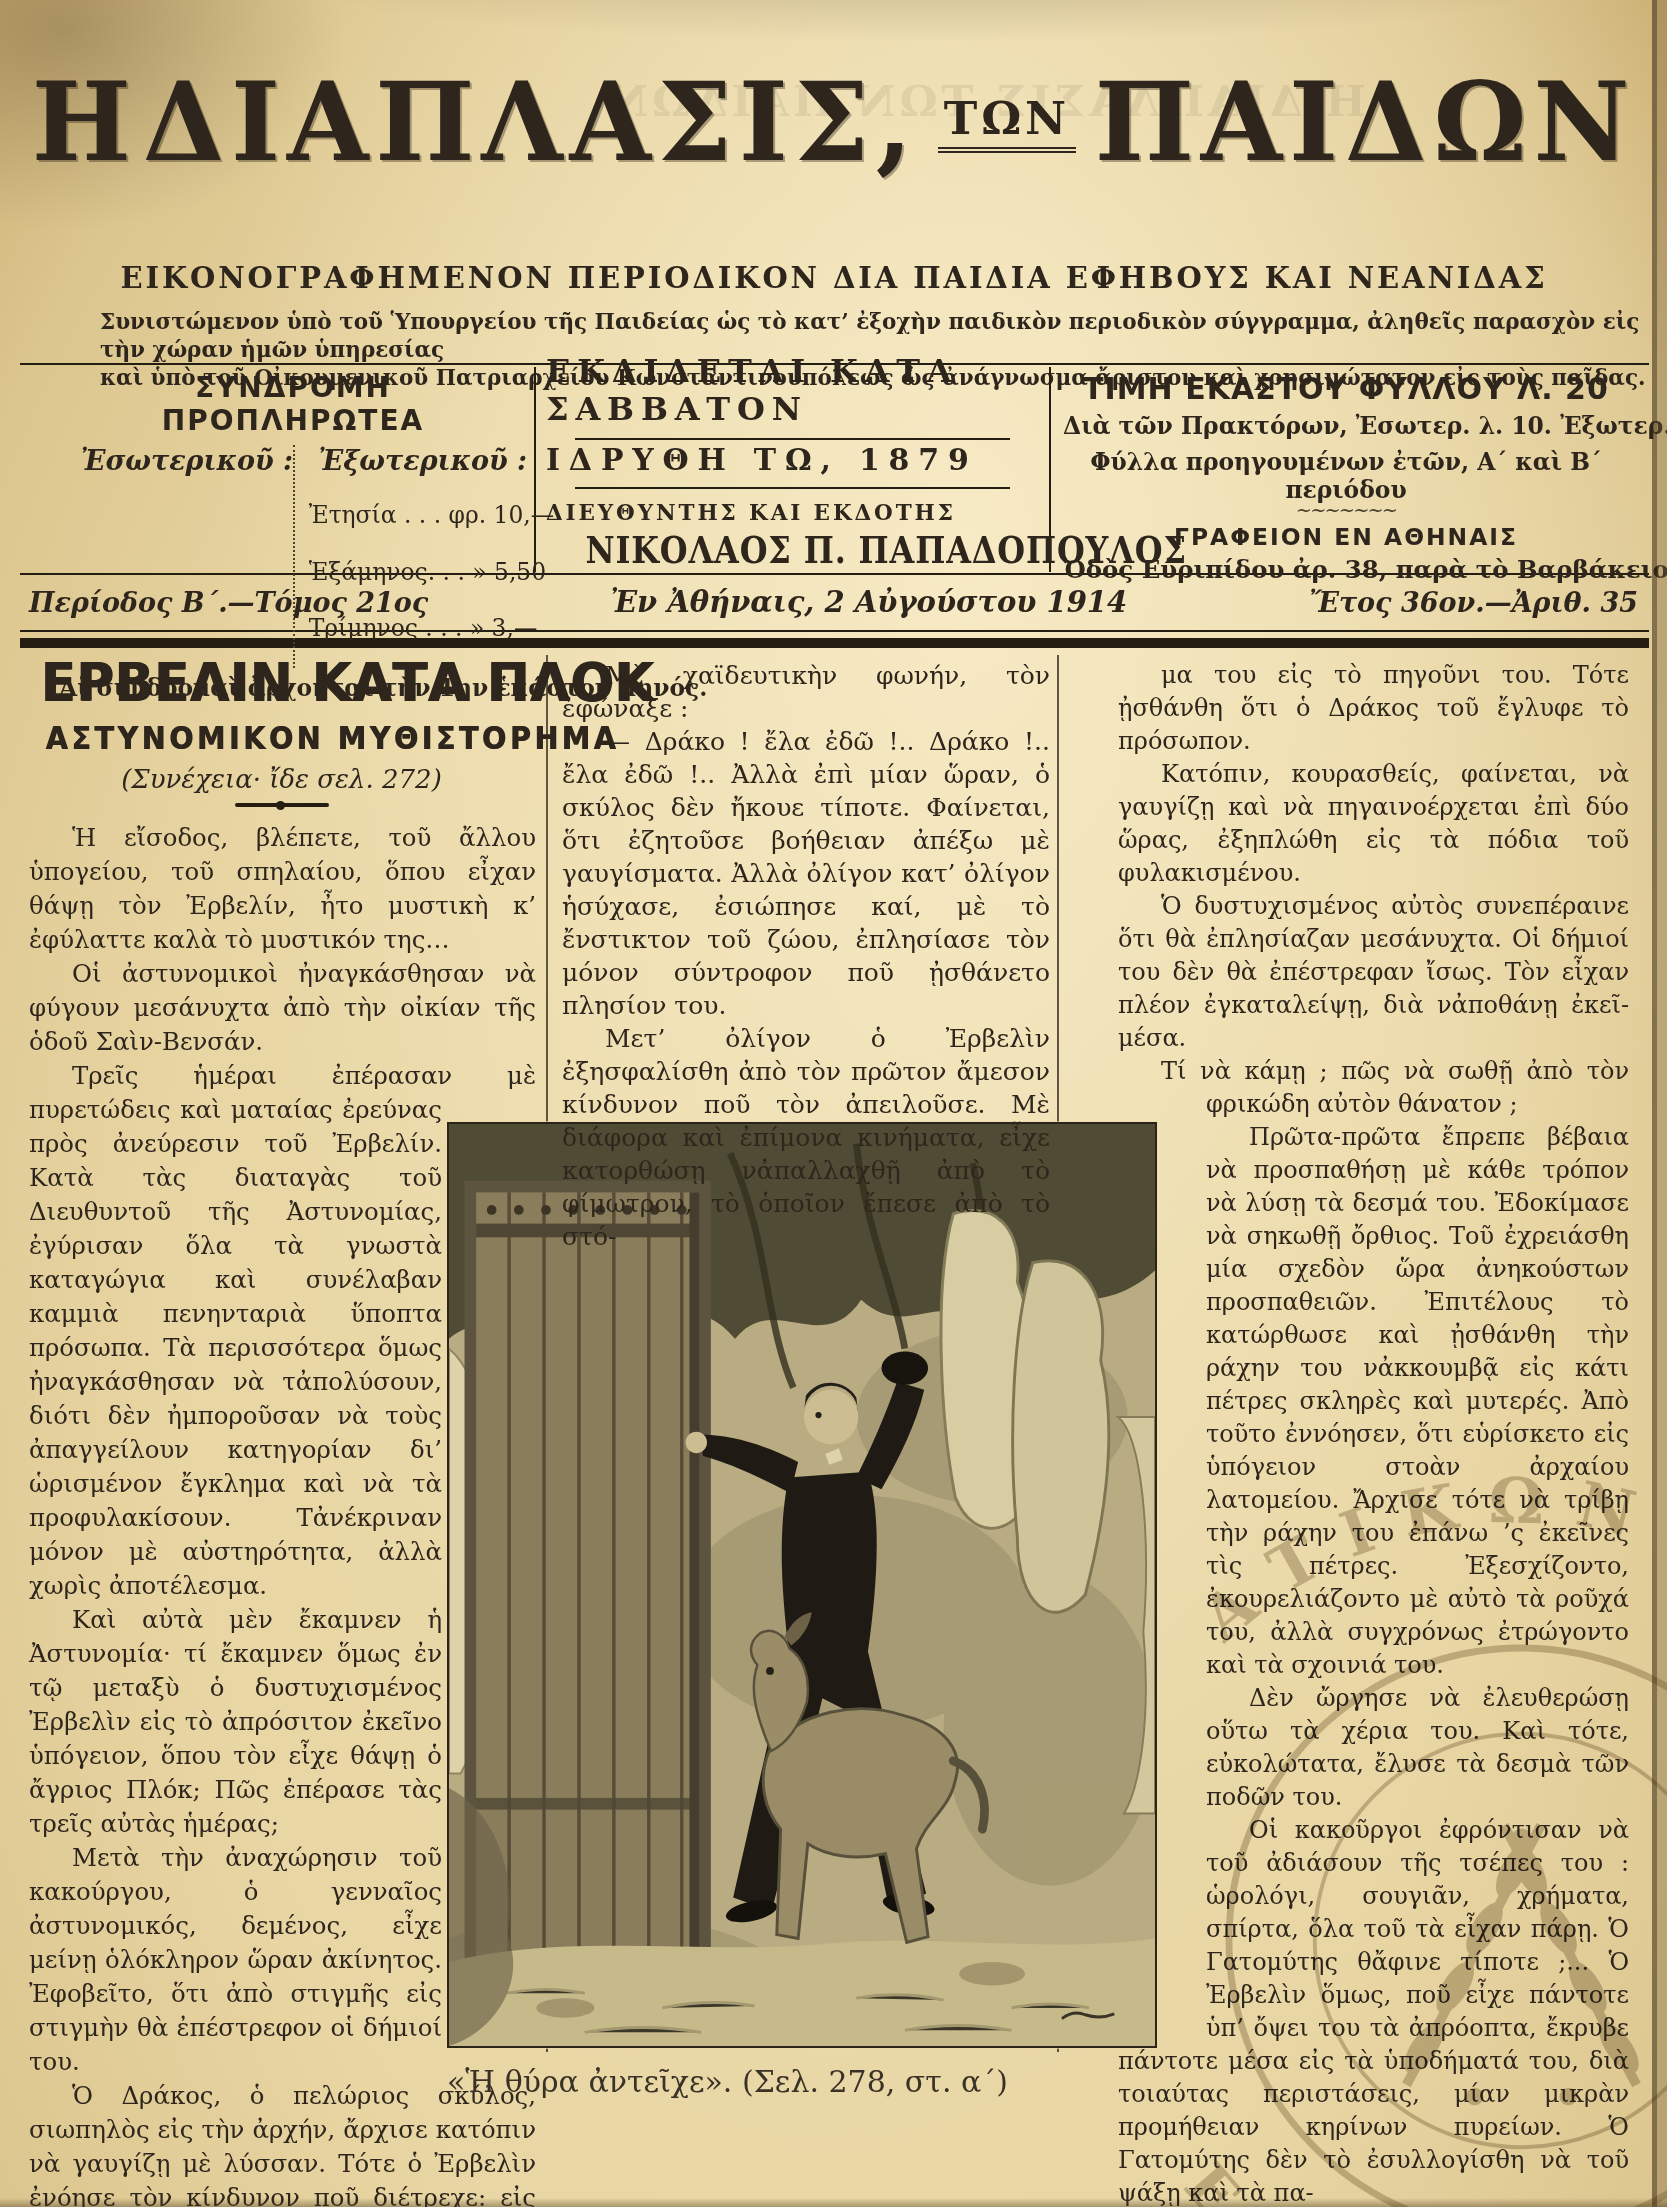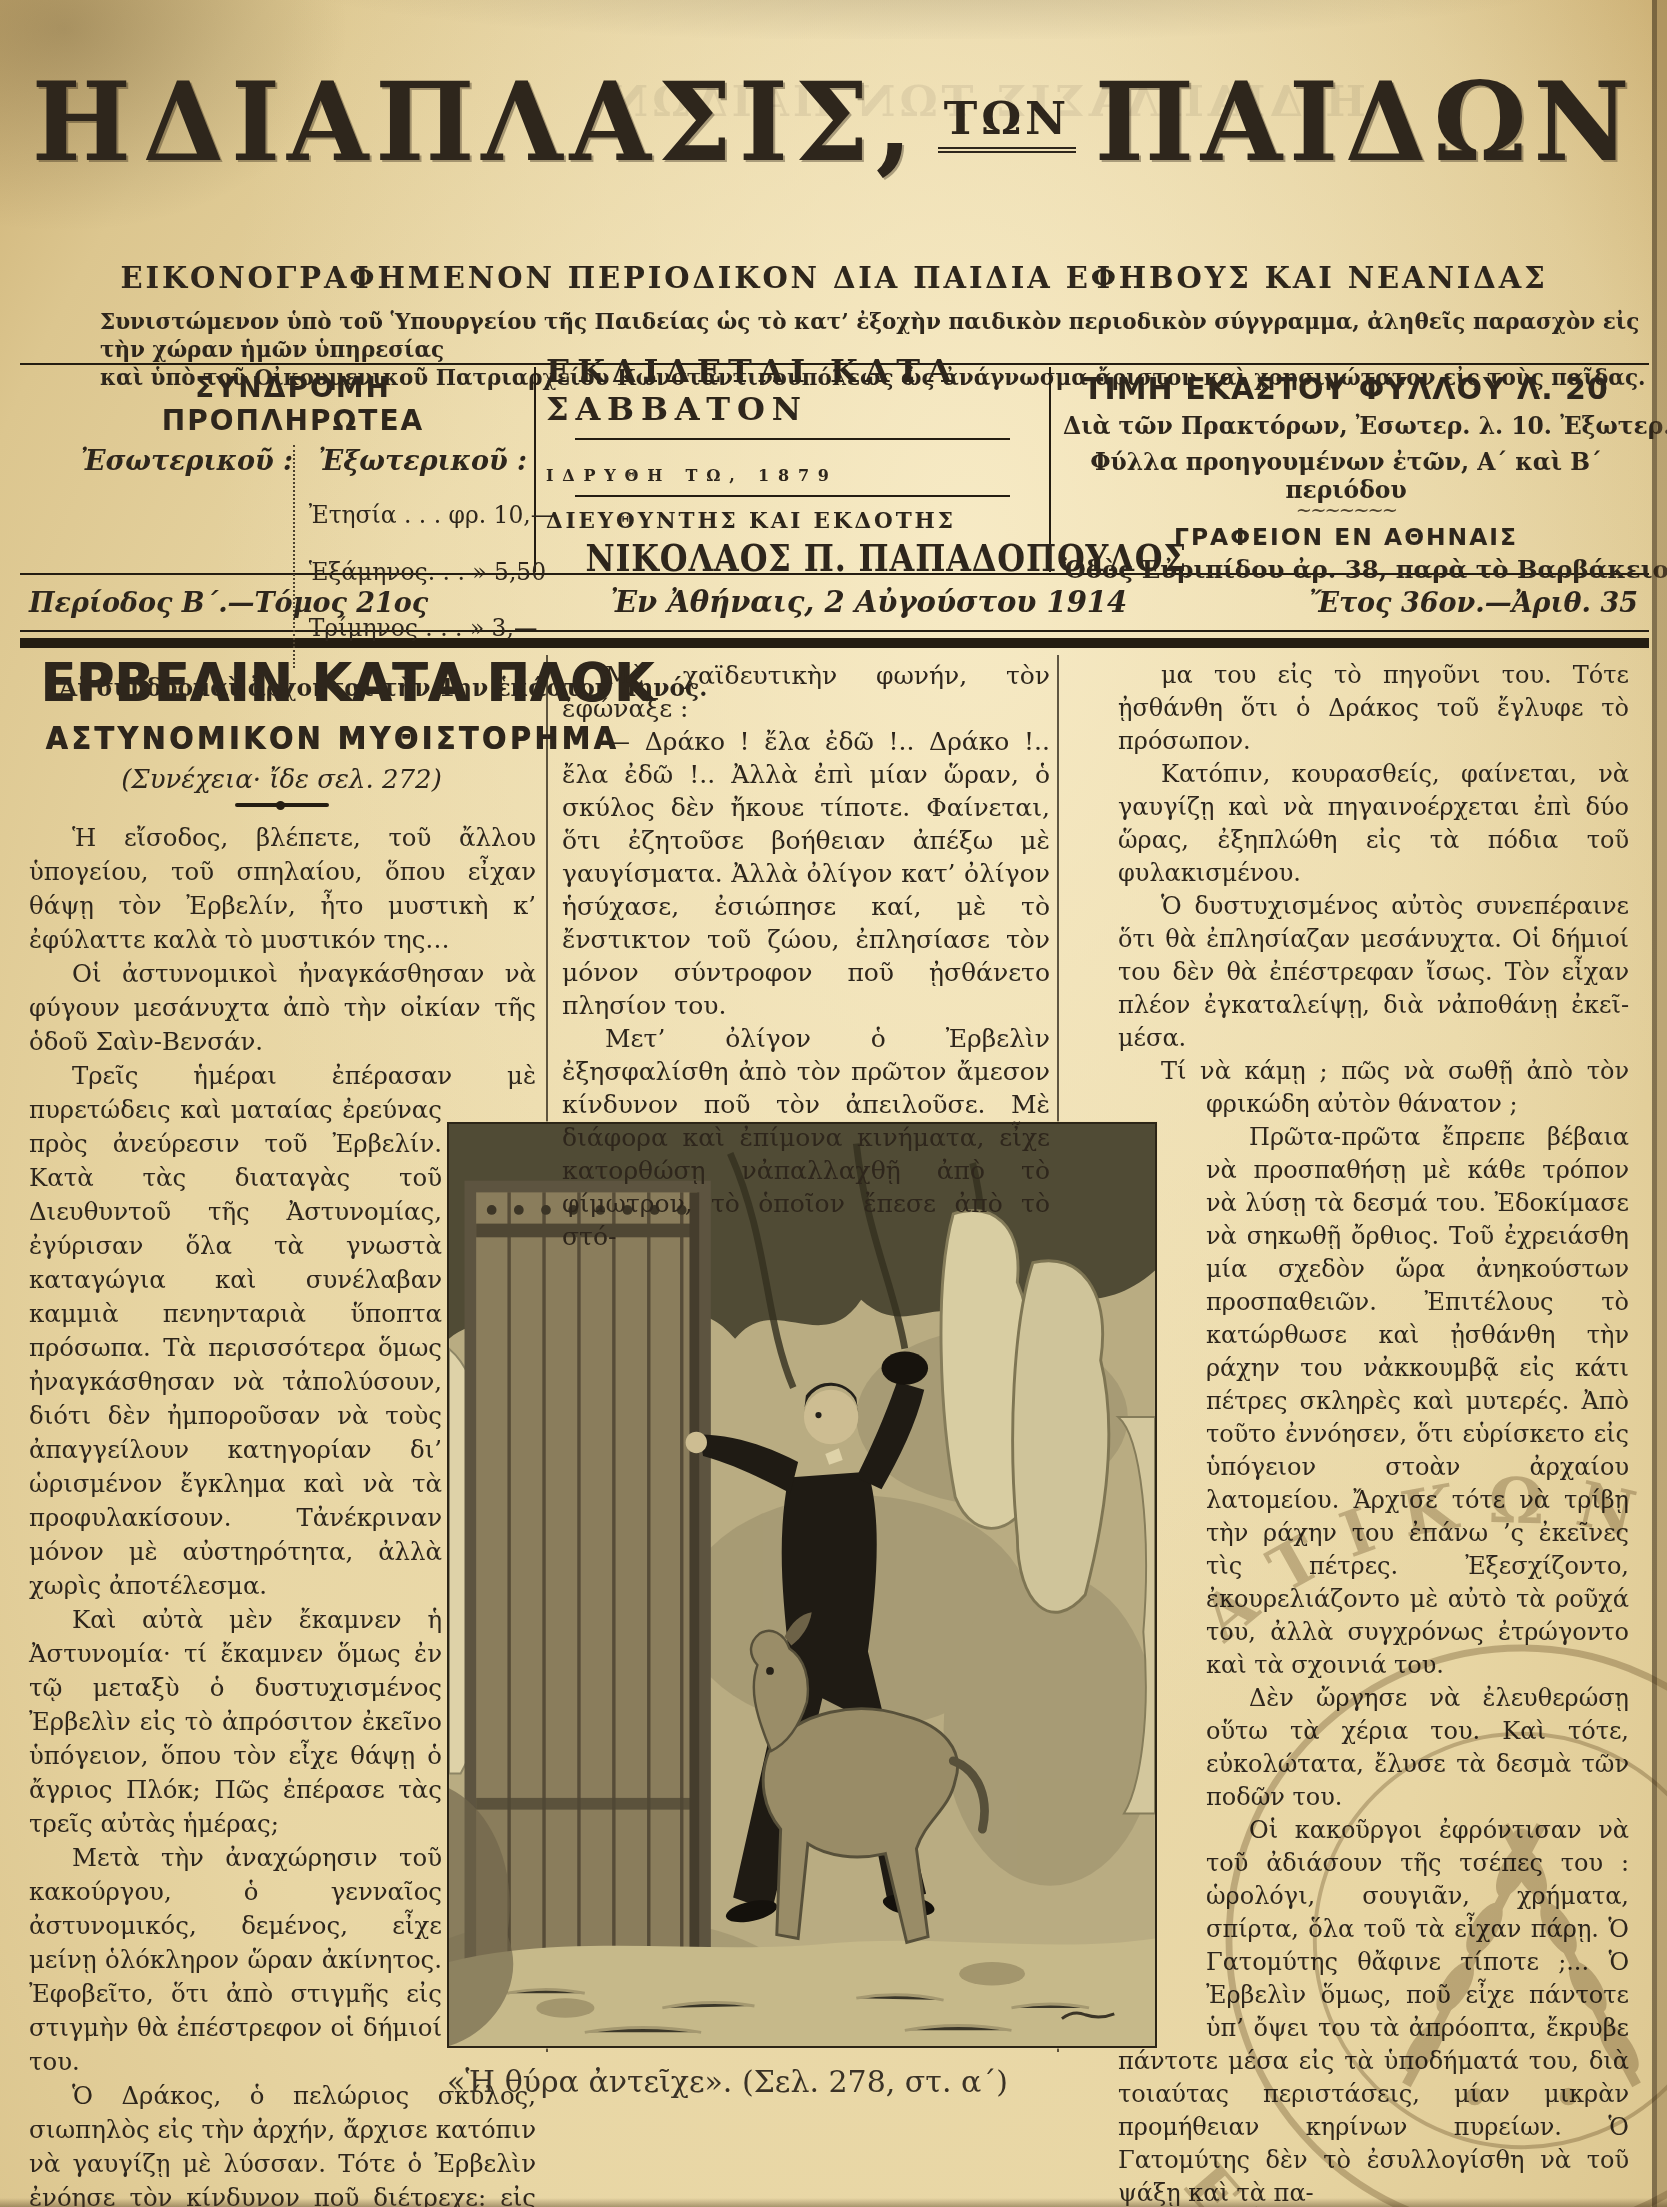--- a/index.html
+++ b/index.html
@@ -43,21 +43,21 @@
   .sub-title{text-align:center;font-family:"DejaVu Sans","Liberation Sans",sans-serif;font-weight:700;font-size:28px;letter-spacing:2px;}
   .sub-cols{display:flex;margin-top:7.8px;}
   .sub-col{width:50%;}
   .sub-col.right{border-left:2px dotted #4a3f2c;padding-left:13.7px;box-sizing:border-box;}
   .sub-head{font-style:italic;font-weight:700;font-size:27px;text-align:right;margin-bottom:5.9px;}
   .sub-row{font-size:23.4px;line-height:33px;white-space:nowrap;}
   .sub-note{margin-top:5.9px;font-weight:700;font-size:23.4px;text-align:center;white-space:nowrap;}
   .pub-box{left:546px;top:352px;width:493px;text-align:left;}
   .pub-l1{font-weight:700;font-size:32px;letter-spacing:6.8px;}
   .pub-rule{height:2px;background:#241d12;margin:9.8px 29px 0 29px;}
-  .pub-l2{margin-top:26px;font-weight:700;font-size:16px;letter-spacing:8.8px;}
+  .pub-l2{margin-top:2px;font-weight:700;font-size:30px;letter-spacing:8.8px;}
   .pub-l3{margin-top:11.7px;font-size:21.5px;letter-spacing:2.9px;font-weight:600;}
   .pub-l4{margin-top:2px;font-weight:700;font-size:38px;letter-spacing:1px;transform:scaleX(.84);transform-origin:center;white-space:nowrap;}
   .price-box{left:1063px;top:371px;width:566px;text-align:center;}
   .price-l1{font-family:"DejaVu Sans","Liberation Sans",sans-serif;font-weight:700;font-size:30px;letter-spacing:1px;}
   .price-l2{margin-top:5.9px;font-size:23.4px;font-weight:600;white-space:nowrap;}
   .price-l3{margin-top:7.8px;font-size:23.4px;font-weight:600;}
   .price-l4{margin-top:2px;font-size:23.4px;font-weight:600;}
   .squiggle{font-size:19.5px;letter-spacing:-2px;color:#4a3f2c;line-height:13.7px;}
   .office-l{margin-top:5.9px;font-family:"DejaVu Sans","Liberation Sans",sans-serif;font-weight:700;font-size:23.4px;letter-spacing:2px;}
   .office-a{margin-top:3.9px;font-size:24.4px;font-weight:600;white-space:nowrap;}

